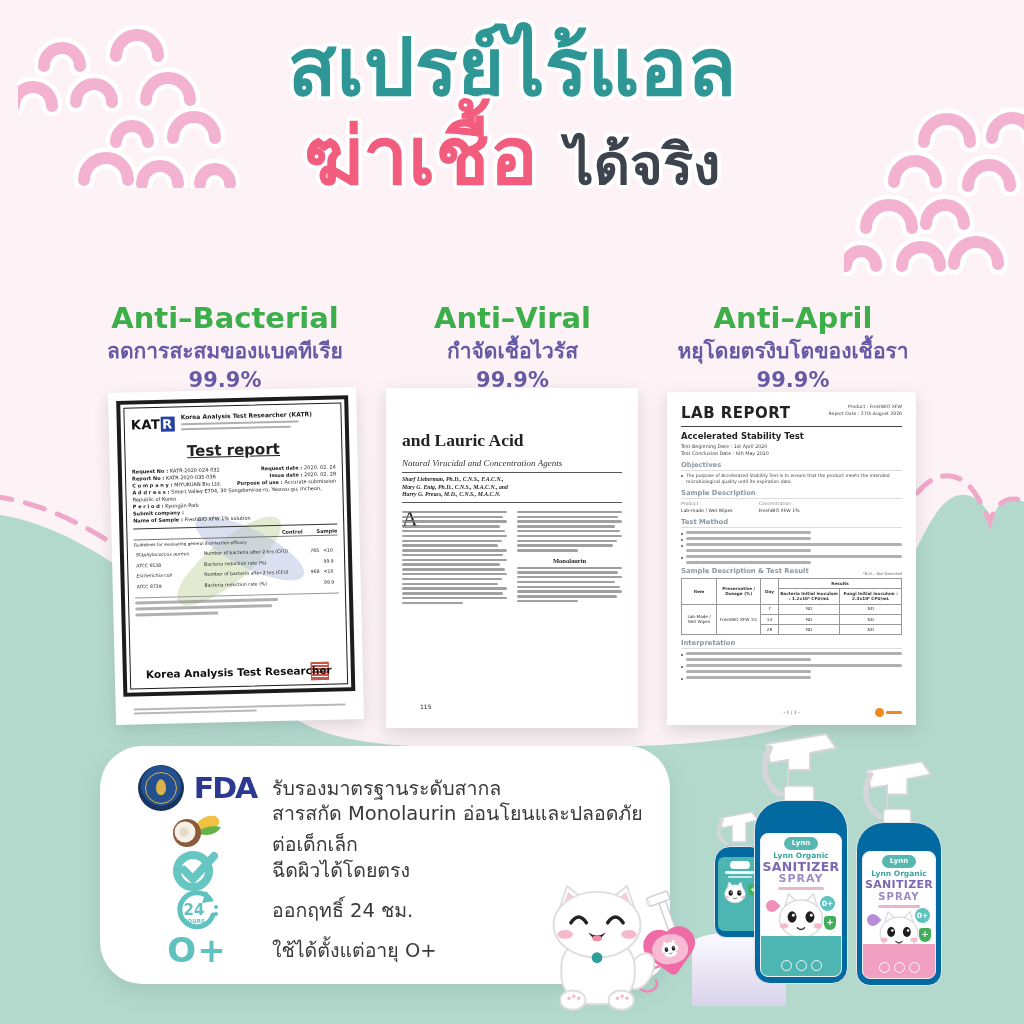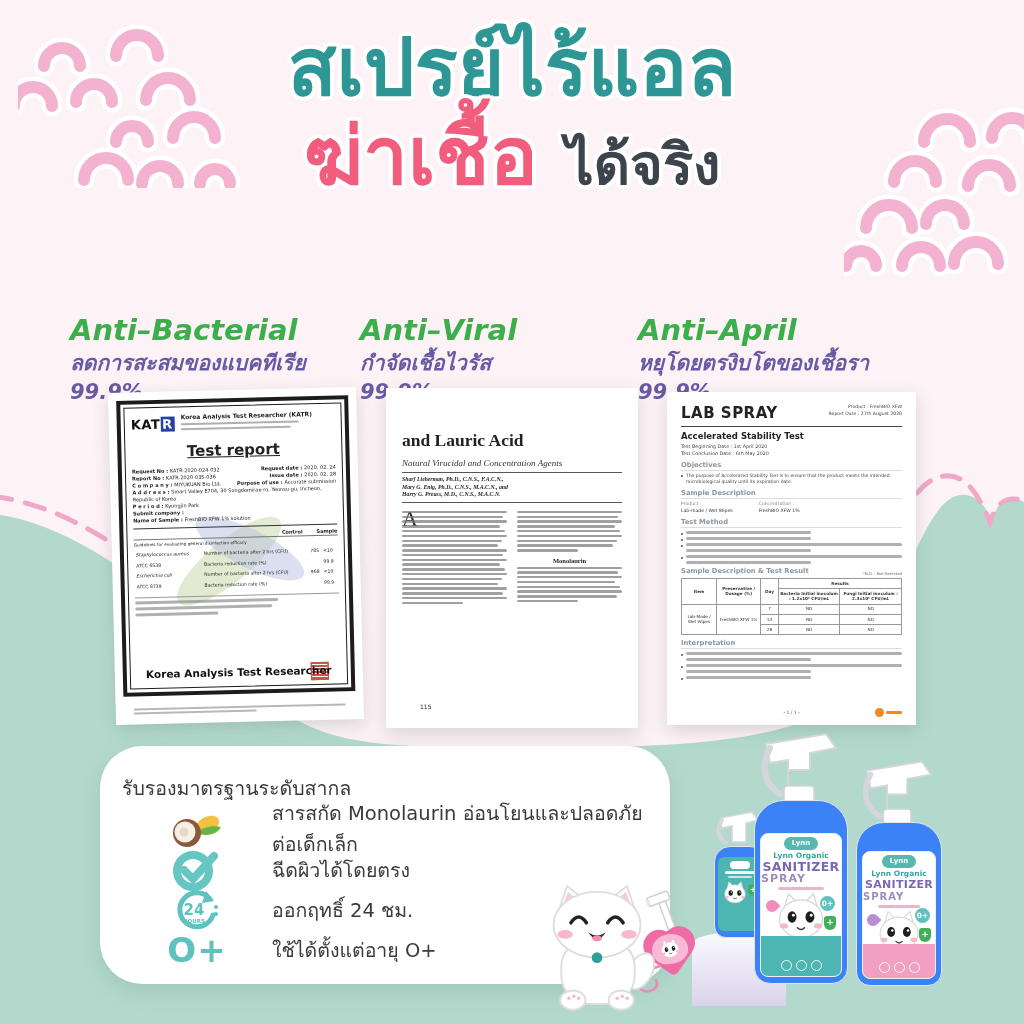--- a/index.html
+++ b/index.html
@@ -11,21 +11,21 @@
   
   .title-block{left:0;top:24px;width:1024px;text-align:center;z-index:3;}
   .t-outline{text-shadow:-3px -3px 0 #fff,3px -3px 0 #fff,-3px 3px 0 #fff,3px 3px 0 #fff,
              0 -4px 0 #fff,0 4px 0 #fff,-4px 0 0 #fff,4px 0 0 #fff;}
   .t1{font-size:58px;font-weight:800;color:#3d444d;line-height:70px;margin:0;}
   .t2{font-size:80px;font-weight:800;color:#2e9795;line-height:88px;margin:0;}
   .t3{font-size:80px;font-weight:800;color:#f25c7d;line-height:90px;margin:0;}
   .t3 .rest{font-size:56px;color:#3d444d;font-weight:800;}
 
   
-  .col{top:312px;z-index:3;font-style:italic;}
+  .col{top:300px;text-align:center;z-index:3;}
   .col-h{font-size:29px;font-weight:800;color:#3caf4b;line-height:36px;}
   .col-s{font-size:21px;font-weight:700;color:#665aa5;line-height:30px;}
   .col-p{font-size:21px;font-weight:700;color:#665aa5;line-height:28px;}
 
   
   .sheet{background:#fff;box-shadow:0 6px 16px rgba(90,110,105,.22);z-index:4;}
   .tl{height:3px;background:#8f8f8f;border-radius:2px;margin:3px 0;opacity:.7;}
 
   
   .doc1{left:112px;top:390px;width:248px;height:332px;transform:rotate(-1.4deg);}
@@ -105,28 +105,28 @@
   .mseal::after{content:"";position:absolute;inset:7px;border:1.5px solid #d9b24a;border-radius:50%;}
   .mseal::before{content:"";position:absolute;left:50%;top:50%;width:10px;height:16px;transform:translate(-50%,-55%);
          background:#d9b24a;border-radius:50% 50% 50% 50%/60% 60% 40% 40%;}
   .fda{font-size:30px;font-weight:900;color:#2b3990;letter-spacing:-2px;transform:scaleY(.95);}
   .oplus{font-size:34px;font-weight:900;color:#5fc2be;letter-spacing:1px;}
 
   
   .pedestal{left:692px;top:932px;width:94px;height:74px;background:linear-gradient(#fbfaff,#d9d3ea);
             border-top-left-radius:47px 12px;border-top-right-radius:47px 12px;z-index:5;}
   .bottle{z-index:6;}
-  .b-body{position:absolute;background:#3b82f6;border:1px solid #e4e4ea;box-sizing:border-box;}
+  .b-body{position:absolute;background:#0369a1;border:1px solid #e4e4ea;box-sizing:border-box;}
   .band3{position:absolute;bottom:5px;left:0;right:0;display:flex;justify-content:center;gap:4px;}
   .band3 i{width:9px;height:9px;border:1px solid rgba(255,255,255,.9);border-radius:50%;}
   .lbl-cloud{margin:3px auto 1px;background:#57b8b2;color:#fff;font-size:7px;font-weight:700;
              width:34px;line-height:13px;border-radius:8px;text-align:center;}
   .lbl-org{font-size:7.5px;font-weight:700;color:#3aa39e;text-align:center;}
   .lbl-s1{font-size:12.5px;font-weight:800;color:#7b68b5;text-align:center;line-height:13px;letter-spacing:.3px;}
-  .lbl-s2{font-size:11px;font-weight:800;color:#9b8cc4;text-align:left;line-height:12px;letter-spacing:1px;}
+  .lbl-s2{font-size:11px;font-weight:800;color:#9b8cc4;text-align:center;line-height:12px;letter-spacing:1px;}
   .lbl-strip{width:58%;height:2.5px;background:#e9b7cb;border-radius:2px;margin:2px auto;}
   .age-badge{position:absolute;width:15px;height:15px;border-radius:50%;background:#5fc2be;color:#fff;
              font-size:7.5px;font-weight:800;text-align:center;line-height:15px;}
   .shield{position:absolute;width:12px;height:14px;background:#3faf5a;border-radius:3px 3px 6px 6px;color:#fff;
           font-size:9px;font-weight:900;text-align:center;line-height:13px;}
   .dropb{position:absolute;width:12px;height:12px;border-radius:50% 0 50% 50%;transform:rotate(45deg);}
 
   
   .heart{position:absolute;width:56px;height:50px;transform:rotate(-10deg);}
   .heart .sq{position:absolute;left:11px;top:12px;width:34px;height:34px;background:#ef6ba5;transform:rotate(45deg);border-radius:5px;}
@@ -378,21 +378,21 @@
             </div>
         </div>
       </div>
       <div class="d2-page">115</div>
     </div>
   </div>
 
   <div class="abs sheet doc3">
     <div class="d3-in">
       <div class="d3-top">
-        <div class="d3-h">LAB SPRAY</div>
+        <div class="d3-h">LAB REPORT</div>
         <div class="d3-meta">
           <div>Product : FreshBIO XFW</div>
             <div>Report Date : 27th August 2020</div>
         </div>
       </div>
       <div class="d3-rule"></div>
       <div class="d3-t">Accelerated Stability Test</div>
       <div class="d3-dates">
         <div>Test Beginning Date : 1st April 2020</div>
           <div>Test Conclusion Date : 6th May 2020</div>
@@ -479,20 +479,24 @@
       <div class="d3-foot">- 1 / 1 -</div>
       <div class="d3-logo">
           <span class="dot"></span>
           <span class="txt"></span>
         </div>
     </div>
   </div>
 
   <div class="abs card">
     <div class="b-row">
+      <div class="b-ic">
+        <span class="mseal"></span>
+        <span class="fda">FDA</span>
+      </div>
       <div class="b-tx">รับรองมาตรฐานระดับสากล</div>
     </div>
     <div class="b-row">
       <div class="b-ic">
         <svg width="52" height="44" viewBox="0 0 52 44">
           <ellipse cx="36" cy="18" rx="13" ry="8" transform="rotate(-28 36 18)" fill="#f2c143"></ellipse>
           <path d="M26,26 C34,30 46,28 50,20 C42,18 30,20 26,26 Z" fill="#67b346"></path>
           <circle cx="16" cy="26" r="14" fill="#8a5a3b"></circle>
           <circle cx="14" cy="25" r="10.5" fill="#f6efe6"></circle>
           <circle cx="13" cy="25" r="4.5" fill="#e6d9c8"></circle>

